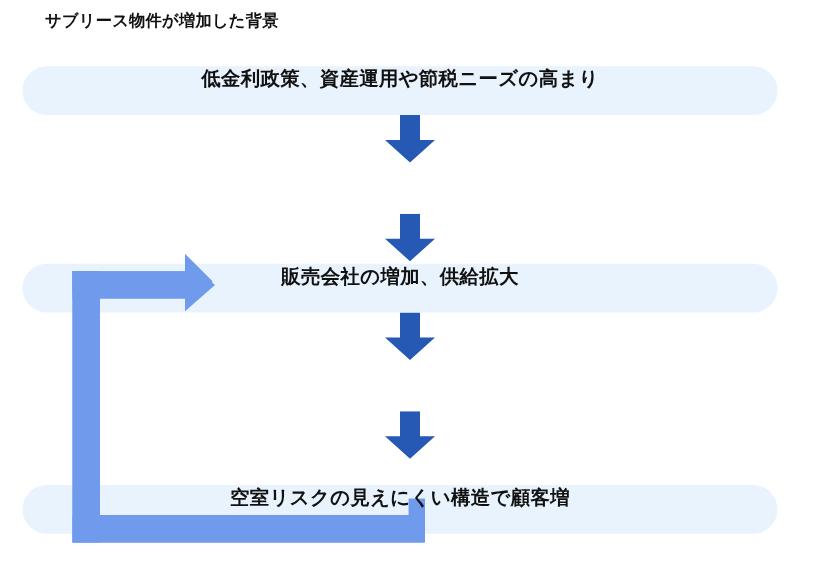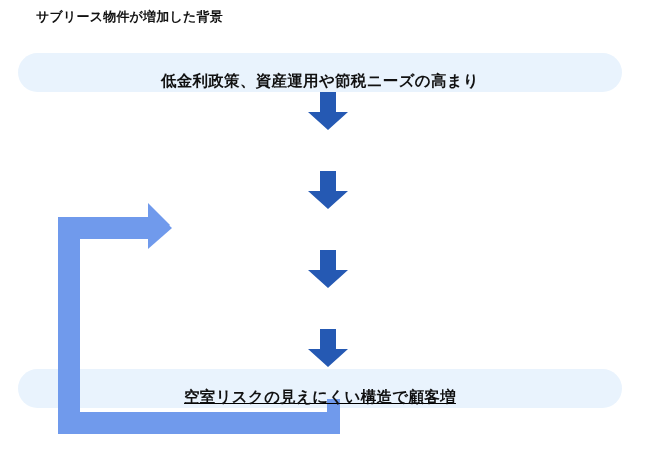--- a/index.html
+++ b/index.html
@@ -31,37 +31,37 @@
   }
   .flow-box {
     position: absolute;
     left: 18px;
     width: 604px;
     height: 39px;
     background: #e9f3fd;
     border-radius: 19.5px;
     box-sizing: border-box;
     display: flex;
-    align-items: flex-end;
+    align-items: flex-start;
     justify-content: center;
   }
   .flow-box .label {
     font-size: 15.5px;
     font-weight: bold;
     color: #111111;
     letter-spacing: 0.3px;
     white-space: nowrap;
     position: relative;
     z-index: 4;
   }
   #box-0 { top: 53px; }
   #box-1 { top: 132px; }
   #box-2 { top: 211px; }
   #box-3 { top: 290px; }
-  #box-4 { top: 369px; text-decoration: underline; }
+  #box-4 { top: 388px; }
 
   .down-arrow {
     position: absolute;
     width: 42px;
     height: 39px;
     z-index: 5;
   }
   .down-arrow svg { display: block; width: 100%; height: 100%; }
   #arrow-0 { left: 307px; top: 92px; }
   #arrow-1 { left: 307px; top: 171px; }
@@ -96,20 +96,23 @@
     </svg>
   </div>
 
 
   <div class="down-arrow" id="arrow-1">
     <svg viewBox="0 0 42 39" xmlns="http://www.w3.org/2000/svg" aria-hidden="true">
       <polygon points="13,0 29,0 29,20 41,20 21,38 1,20 13,20" fill="#2559b3"></polygon>
     </svg>
   </div>
 
+  <div class="flow-box" id="box-2">
+    <span class="label">販売会社の増加、供給拡大</span>
+  </div>
 
   <div class="down-arrow" id="arrow-2">
     <svg viewBox="0 0 42 39" xmlns="http://www.w3.org/2000/svg" aria-hidden="true">
       <polygon points="13,0 29,0 29,20 41,20 21,38 1,20 13,20" fill="#2559b3"></polygon>
     </svg>
   </div>
 
 
   <div class="down-arrow" id="arrow-3">
     <svg viewBox="0 0 42 39" xmlns="http://www.w3.org/2000/svg" aria-hidden="true">

